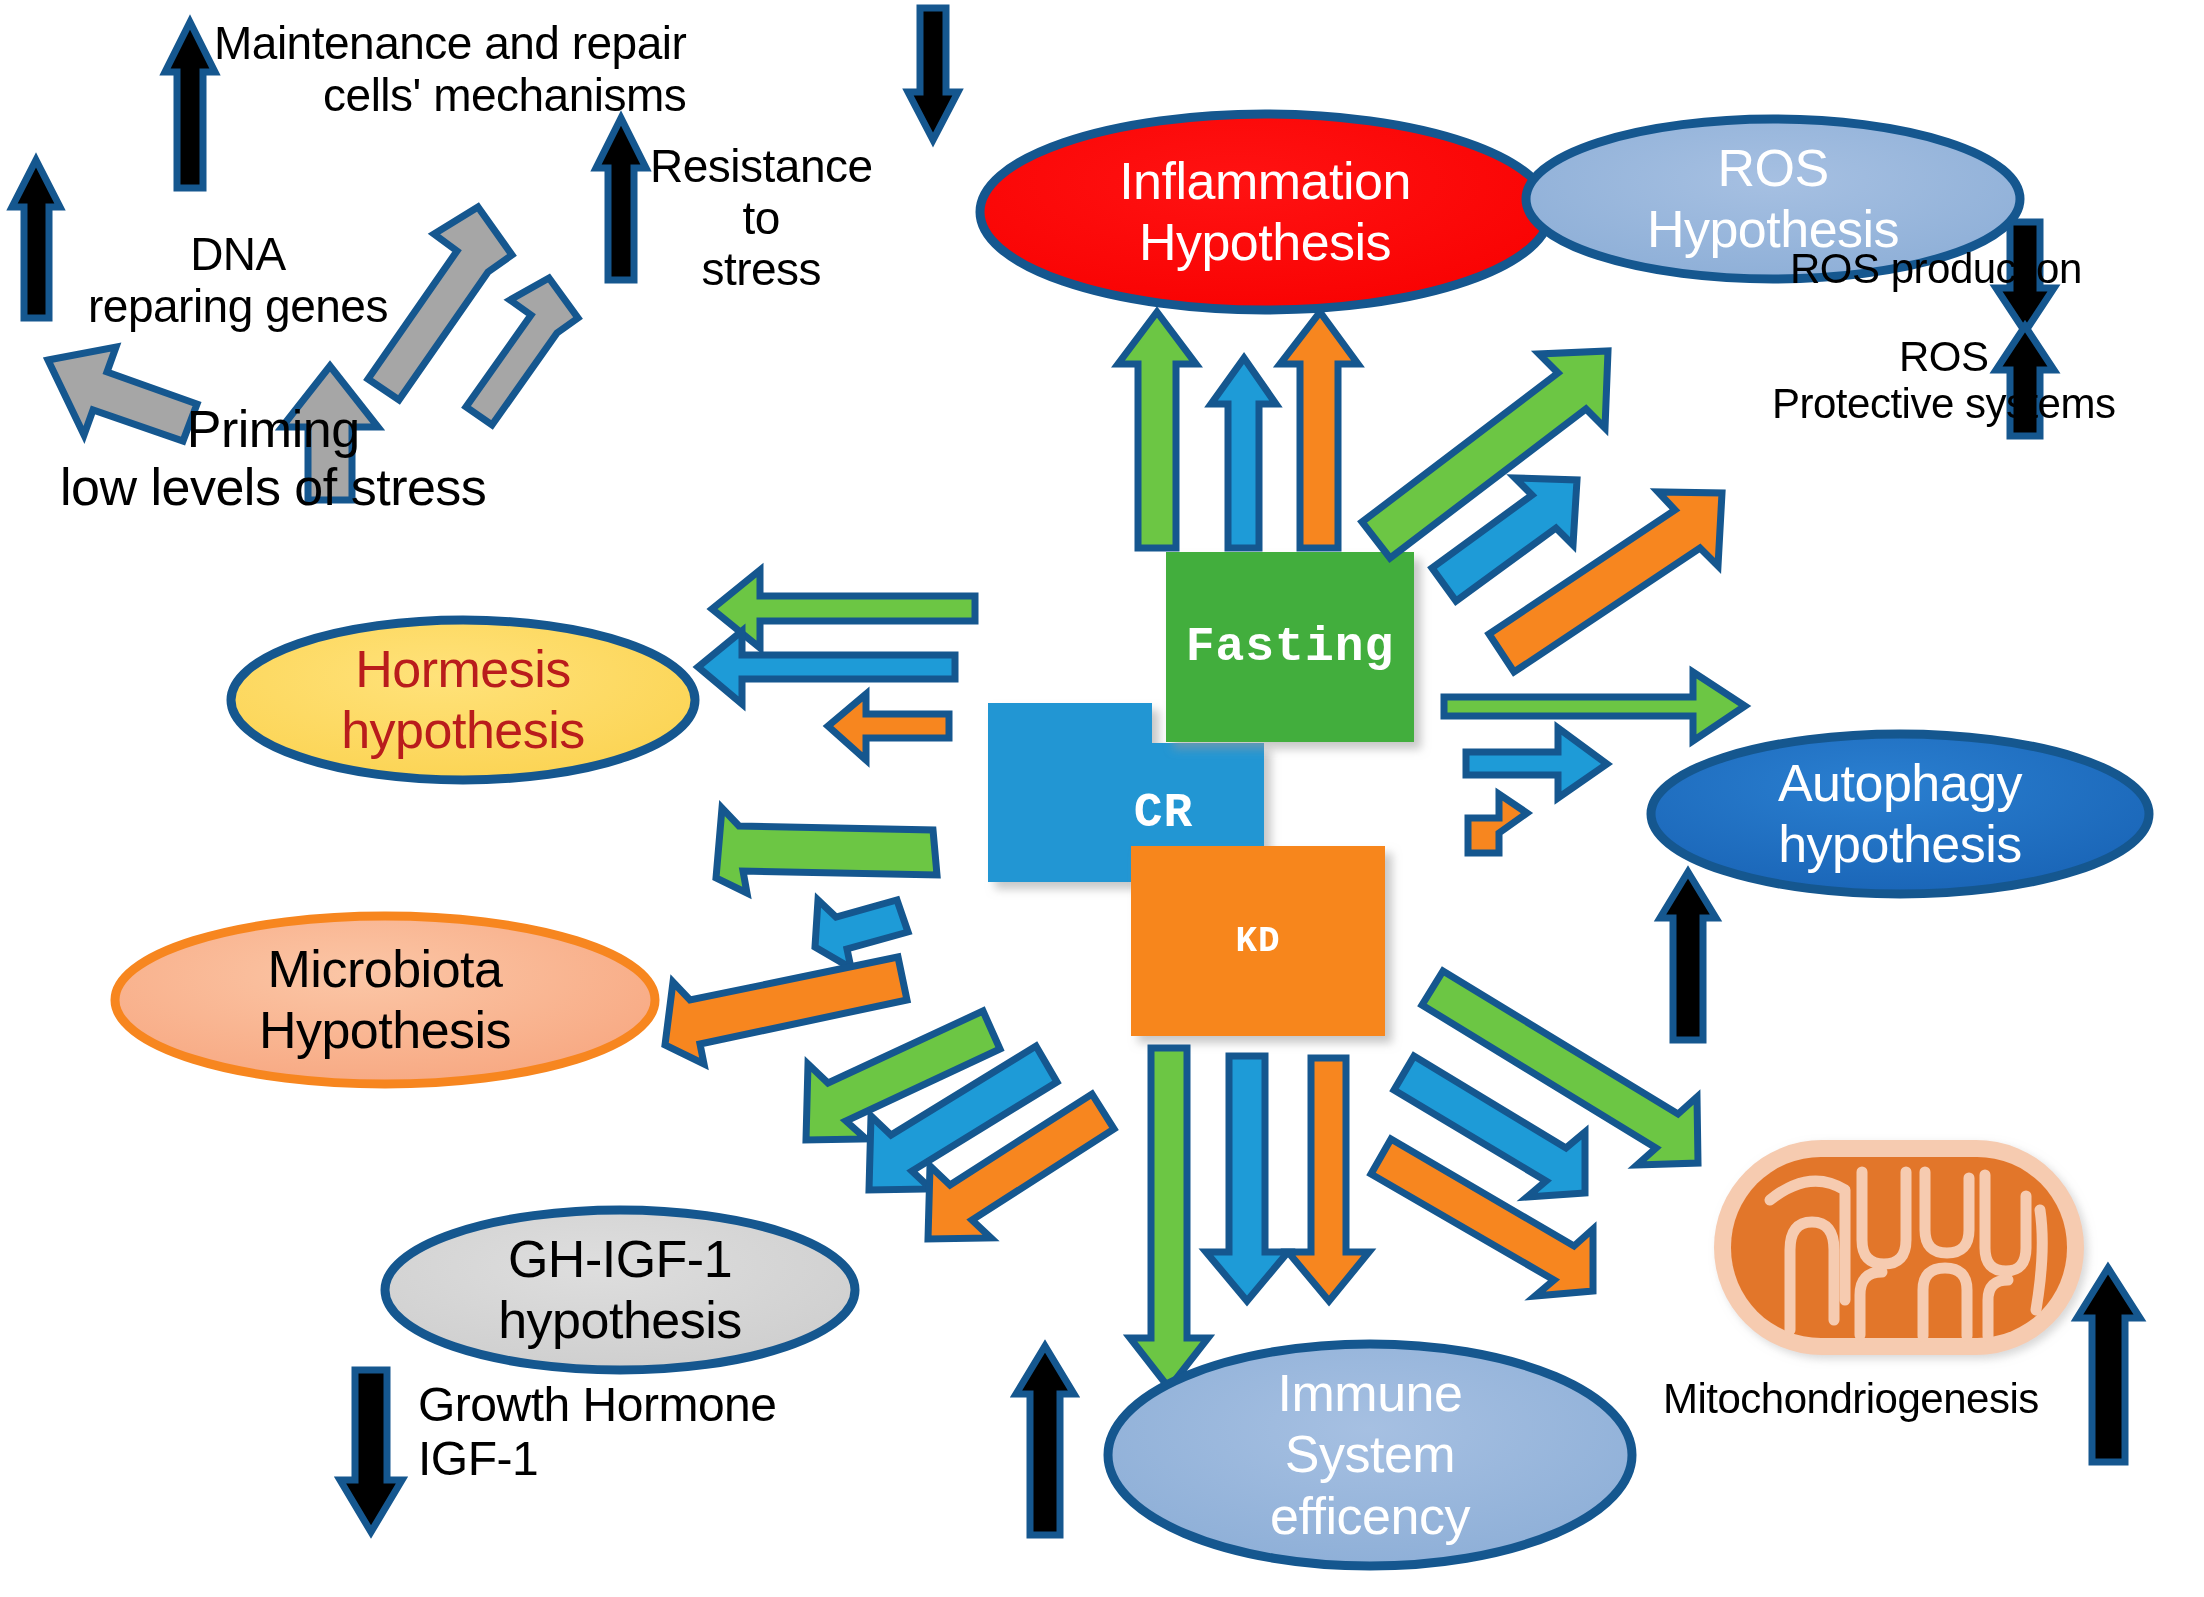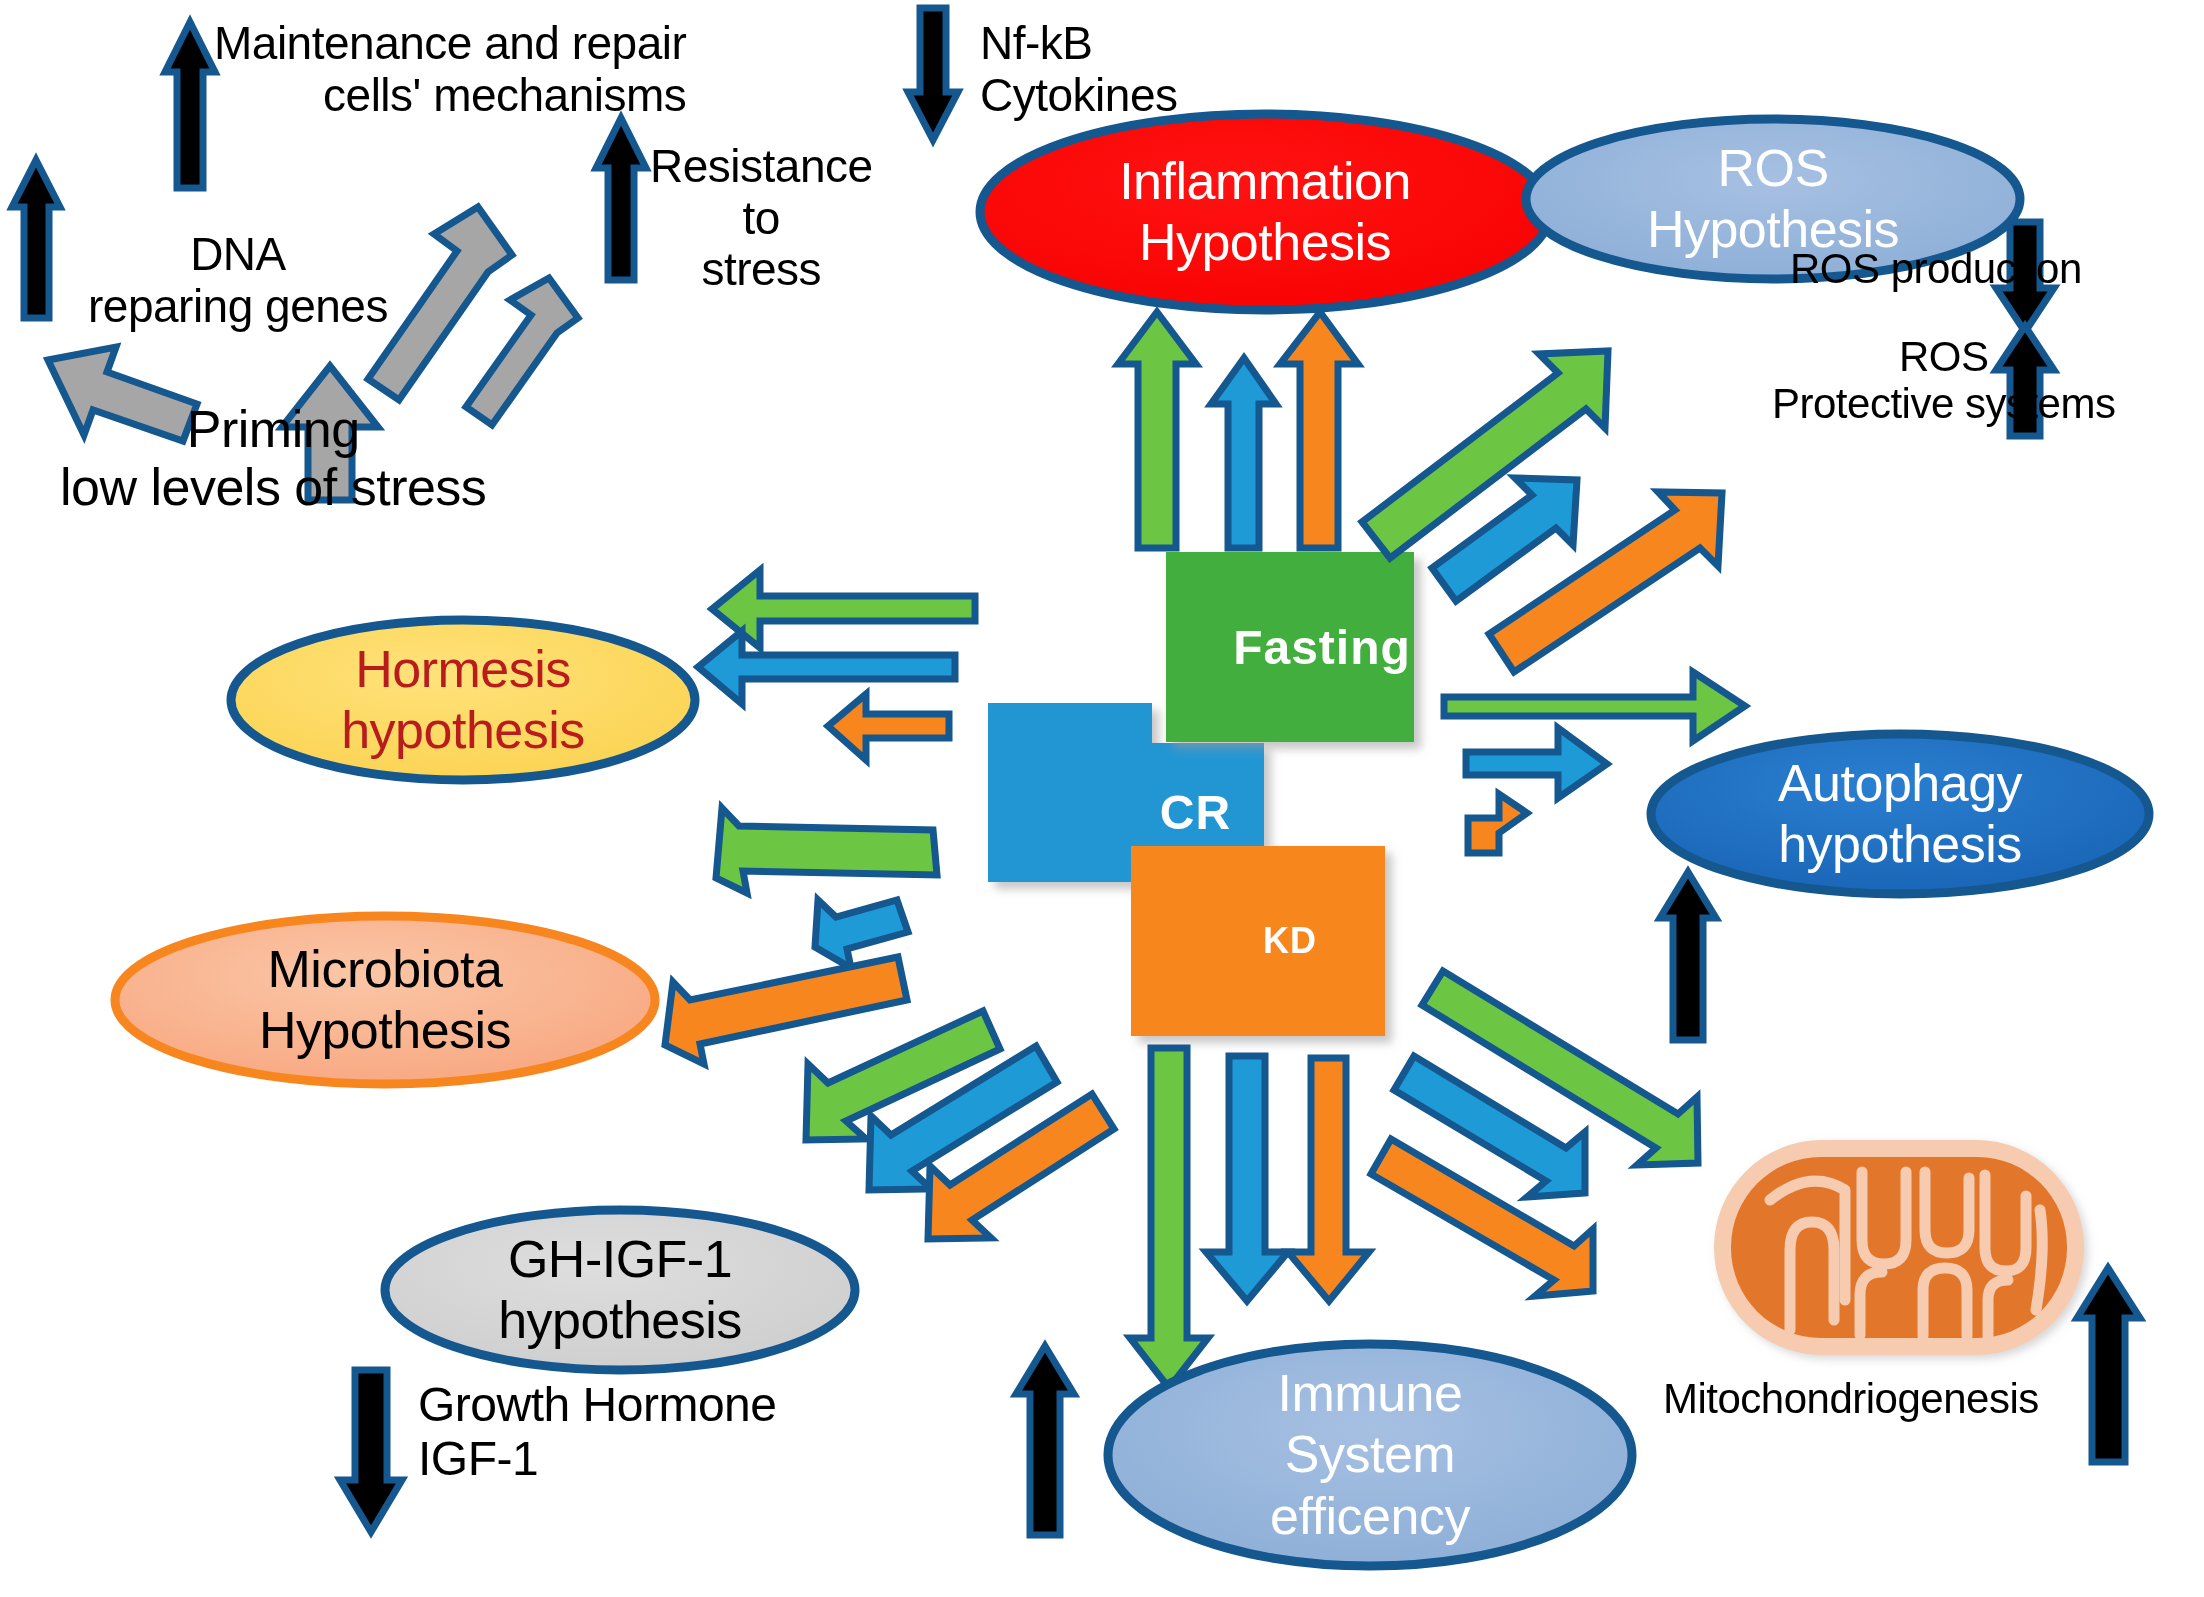--- a/index.html
+++ b/index.html
@@ -26,24 +26,23 @@
     line-height:1.18;
     pointer-events:none;
     font-family:"Liberation Sans", sans-serif;
     letter-spacing:-0.5px;
     white-space:pre-line;
   }
   .boxlabel{
     position:absolute;
     display:flex;align-items:center;justify-content:center;
     color:#fff;font-weight:bold;
-    font-family:Liberation Sans, sans-serif;
+    font-family:Liberation Mono, monospace;
     letter-spacing:1px;
     pointer-events:none;
-    padding-left:32px;
   }
 </style>
 </head>
 <body>
 
 <div id="stage">
 
   <svg id="wires" viewBox="0 0 2204 1597" xmlns="http://www.w3.org/2000/svg">
     <defs>
       <filter id="boxshadow" x="-20%" y="-20%" width="150%" height="150%">
@@ -276,22 +275,20 @@
 
   <div class="lbl" style="left:214px;top:18px;font-size:46px;text-align:right;">Maintenance and repair
 cells' mechanisms</div>
   <div class="lbl" style="left:650px;top:116px;font-size:46px;text-align:center;margin-top:25px;">Resistance
 to
 stress</div>
   <div class="lbl" style="left:88px;top:229px;font-size:46px;text-align:center;">DNA
 reparing genes</div>
   <div class="lbl" style="left:60px;top:400px;font-size:52px;text-align:center;">Priming
 low levels of stress</div>
-  <div class="lbl" style="left:980px;top:18px;font-size:46px;text-align:left;">Nf-kB
-Cytokines</div>
   <div class="lbl" style="left:1790px;top:245px;font-size:42px;text-align:left;">ROS production</div>
   <div class="lbl" style="left:1772px;top:333px;font-size:42px;text-align:center;">ROS
 Protective systems</div>
   <div class="lbl" style="left:418px;top:1378px;font-size:48px;text-align:left;">Growth Hormone
 IGF-1</div>
   <div class="lbl" style="left:1663px;top:1375px;font-size:42px;text-align:left;">Mitochondriogenesis</div>
 
 </div>
 
 </body></html>

